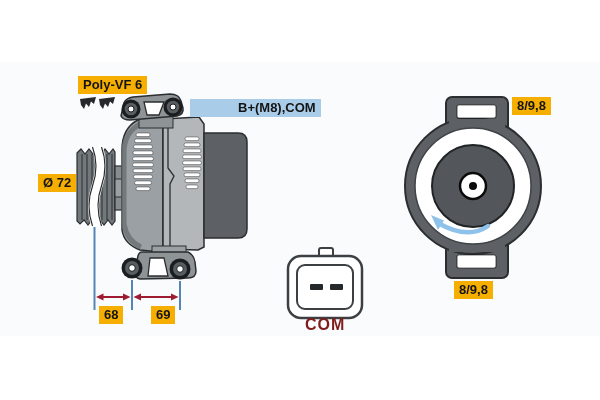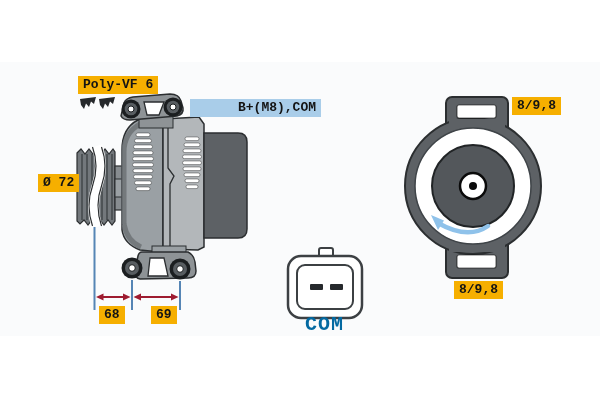--- a/index.html
+++ b/index.html
@@ -1,23 +1,23 @@
 <!DOCTYPE html>
 <html style="--label_yellow: #F6AF00; --label_blue: #A9CDE9; --dimension_line_blue: #5585B5; --dimension_arrow_red: #9E1B30; --rotation_arrow_blue: #8FC2EA; --body_gray: #9AA0A4; --body_light_gray: #B3B7BA; --body_dark_gray: #5D6165; --pulley_gray: #73787C; --outline: #2B2E30;"><head>
 <meta charset="utf-8">
 <style>
   html,body{margin:0;padding:0;}
   body{width:600px;height:400px;background:#ffffff;font-family:"Liberation Sans",sans-serif;overflow:hidden;}
-  #stage{position:relative;width:600px;height:400px;background:#ffffff;font-family:Liberation Mono, monospace;}
+  #stage{position:relative;width:600px;height:400px;background:#ffffff;}
   #band{position:absolute;left:0;top:62px;width:600px;height:274px;background:#fafbfc;}
   svg{position:absolute;left:0;top:0;}
   .lbl{position:absolute;background:var(--label_yellow);color:#141414;font-size:13px;font-weight:bold;
        line-height:18px;padding:0 5px;white-space:nowrap;}
   .lbl-blue{background:var(--label_blue);padding-left:48px;}
-  .com-text{position:absolute;color:#0369a1;font-size:20px;font-weight:600;letter-spacing:1px;background:none;padding:0;}
+  .com-text{position:absolute;color:#7f1d1d;font-size:16px;font-weight:600;letter-spacing:1px;background:none;padding:0;}
 </style>
 </head>
 <body>
 
 <div id="stage">
   <div id="band"></div>
 
   <svg width="600" height="400" viewBox="0 0 600 400">
 
     <g>

